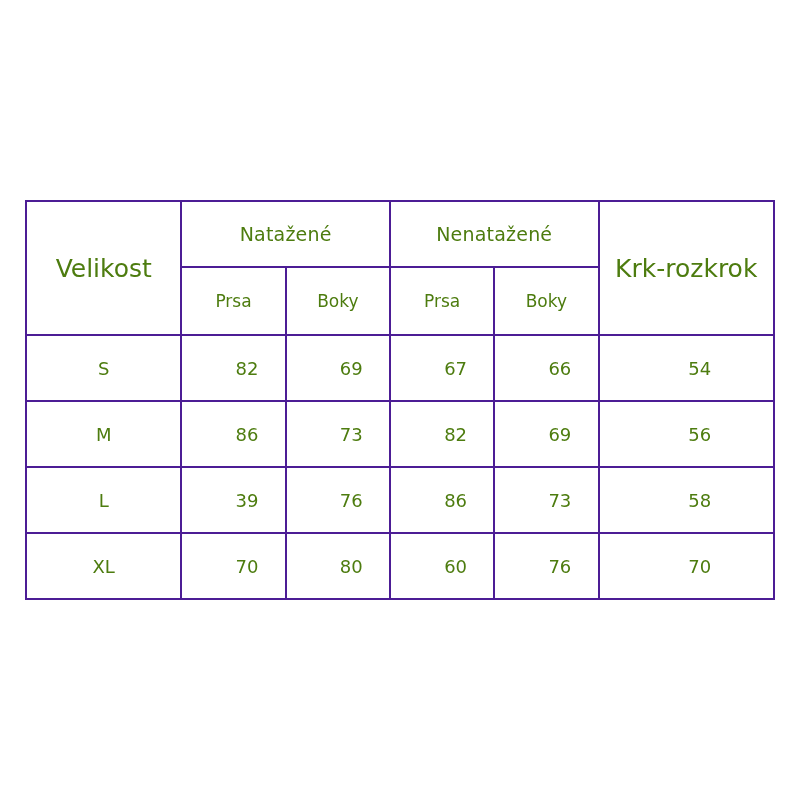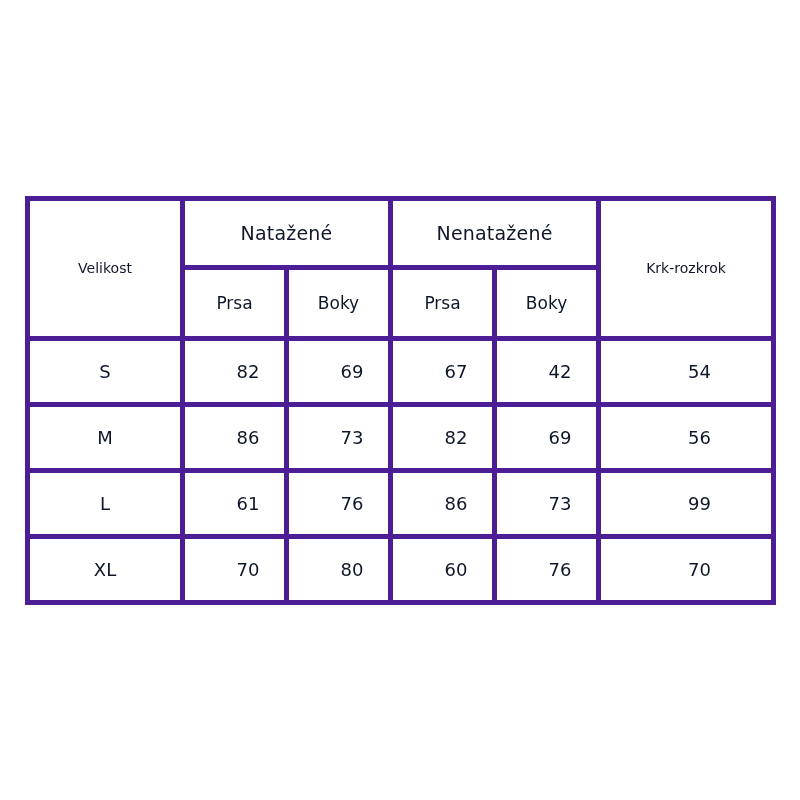--- a/index.html
+++ b/index.html
@@ -29,45 +29,45 @@
     width: 750px;
   }
   table.size-table {
     border-collapse: collapse;
     width: 750px;
     table-layout: fixed;
     margin-top: 0px;
   }
   table.size-table td,
   table.size-table th {
-    border: 5px solid #4c1d95;
+    border: 2px solid #4c1d95;
     text-align: center;
     vertical-align: middle;
     font-weight: normal;
-    color: #0f172a;
+    color: #4d7c0f;
   }
   
   col.c-size  { width: 155px; }
   col.c-num   { width: 104px; }
   col.c-last  { width: 175px; }
 
   .hdr-group {
     font-size: 19px;
     font-weight: bold;
     height: 62px;
     letter-spacing: 0.2px;
   }
   .hdr-sub {
     font-size: 17px;
     font-weight: bold;
     height: 64px;
     margin-top: 24px;
   }
   .hdr-tall {
-    font-size: 14px;
+    font-size: 25px;
     font-weight: bold;
   }
   .row-label {
     font-size: 18px;
     font-weight: bold;
   }
   .cell-val {
     font-size: 18px;
     padding-left: 28px;
   }
@@ -102,38 +102,38 @@
           <th class="hdr-sub">Prsa</th>
           <th class="hdr-sub">Boky</th>
         </tr>
       </thead>
       <tbody>
         <tr>
           <td class="row-label">S</td>
           <td class="cell-val">82</td>
           <td class="cell-val">69</td>
           <td class="cell-val">67</td>
-          <td class="cell-val">42</td>
+          <td class="cell-val">66</td>
           <td class="cell-val">54</td>
         </tr>
         <tr>
           <td class="row-label">M</td>
           <td class="cell-val">86</td>
           <td class="cell-val">73</td>
           <td class="cell-val">82</td>
           <td class="cell-val">69</td>
           <td class="cell-val">56</td>
         </tr>
         <tr>
           <td class="row-label">L</td>
-          <td class="cell-val">61</td>
+          <td class="cell-val">39</td>
           <td class="cell-val">76</td>
           <td class="cell-val">86</td>
           <td class="cell-val">73</td>
-          <td class="cell-val">99</td>
+          <td class="cell-val">58</td>
         </tr>
         <tr>
           <td class="row-label">XL</td>
           <td class="cell-val">70</td>
           <td class="cell-val">80</td>
           <td class="cell-val">60</td>
           <td class="cell-val">76</td>
           <td class="cell-val">70</td>
         </tr>
       </tbody>

